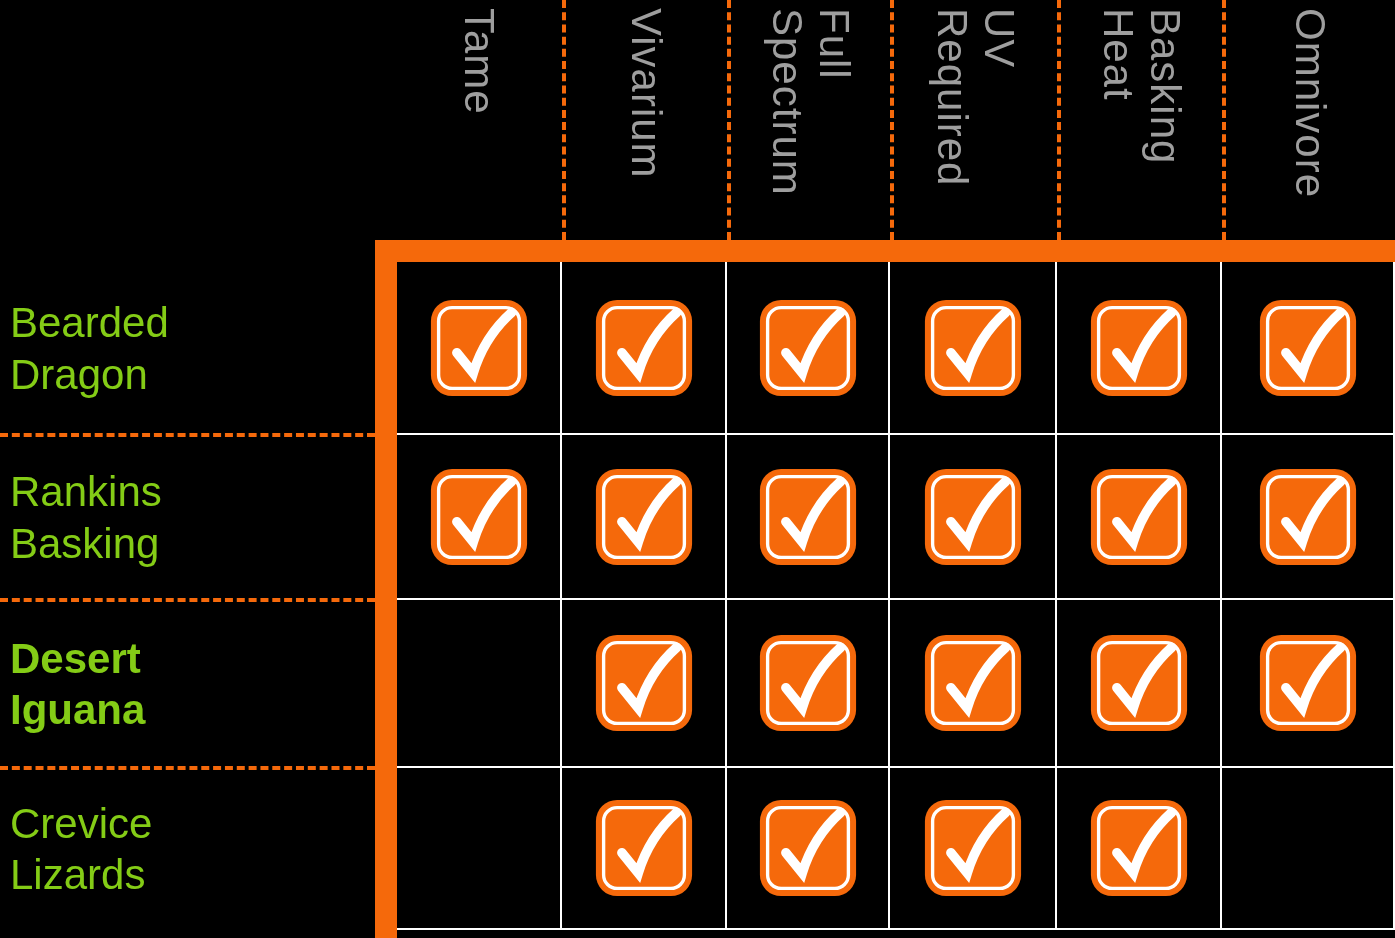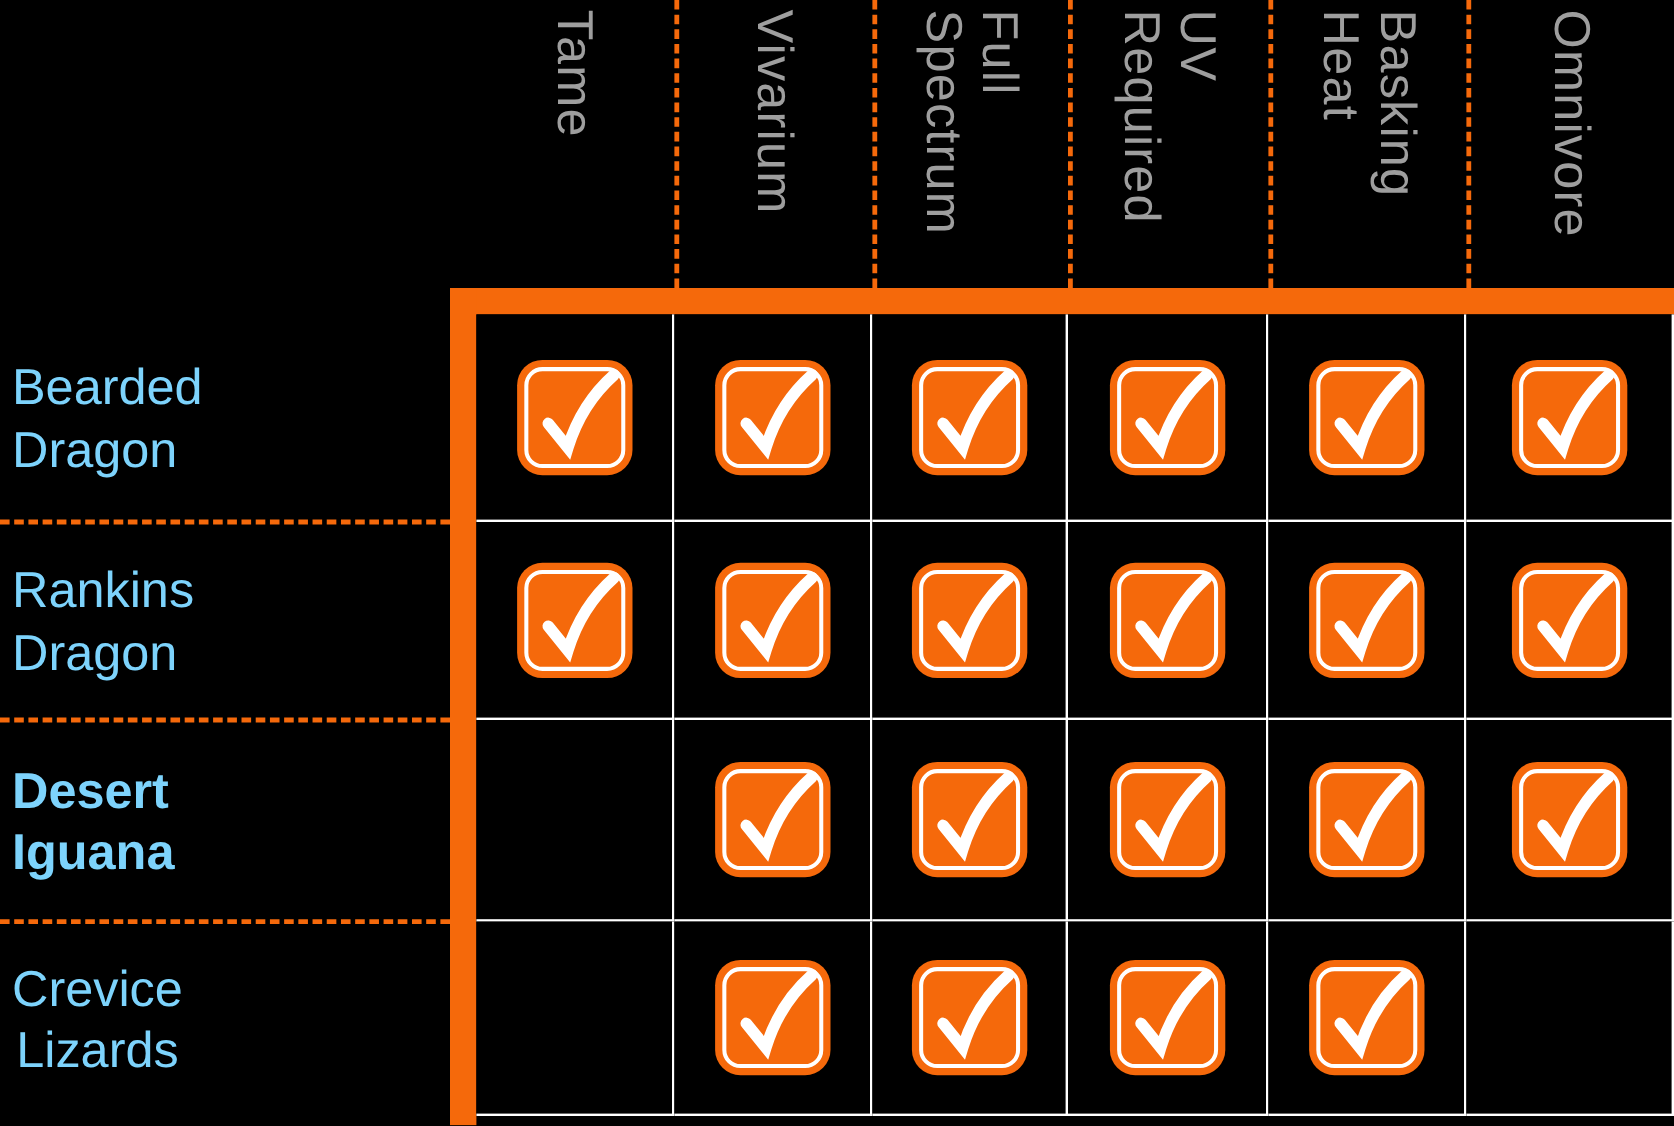--- a/index.html
+++ b/index.html
@@ -47,21 +47,21 @@
 
   
   .row-label {
     position: absolute;
     left: 0;
     width: 375px;
     box-sizing: border-box;
     padding-left: 10px;
     display: flex;
     align-items: center;
-    color: #7dd3fc;
+    color: #84cc16;
     font-size: 42px;
     line-height: 1.22;
     white-space: pre;
   }
   .row-sep {
     position: absolute;
     left: 0;
     width: 375px;
     height: 0;
     border-top: 4px dashed #F5690B;
@@ -136,26 +136,26 @@
       </div>
       <div class="col-header sep">
         <span class="vtext">Omnivore</span>
       </div>
     </div>
 
   <div>
       <div class="row-label" style="top: 262px; height: 173px;">Bearded
 Dragon</div>
       <div class="row-label" style="top: 435px; height: 165px;">Rankins
-Dragon</div>
+Basking</div>
       <div class="row-sep" style="top: 433px;"></div>
       <div class="row-label" style="top: 600px; height: 168px; font-weight: bold;">Desert
 Iguana</div>
       <div class="row-sep" style="top: 598px;"></div>
-      <div class="row-label" style="top: 768px; height: 162px; text-align: center;">Crevice
+      <div class="row-label" style="top: 768px; height: 162px;">Crevice
 Lizards</div>
       <div class="row-sep" style="top: 766px;"></div>
     </div>
 
   <div class="frame-top"></div>
   <div class="frame-left"></div>
 
   <div class="grid">
       <div class="cell">
         <svg class="check" viewBox="0 0 104 104" xmlns="http://www.w3.org/2000/svg">

